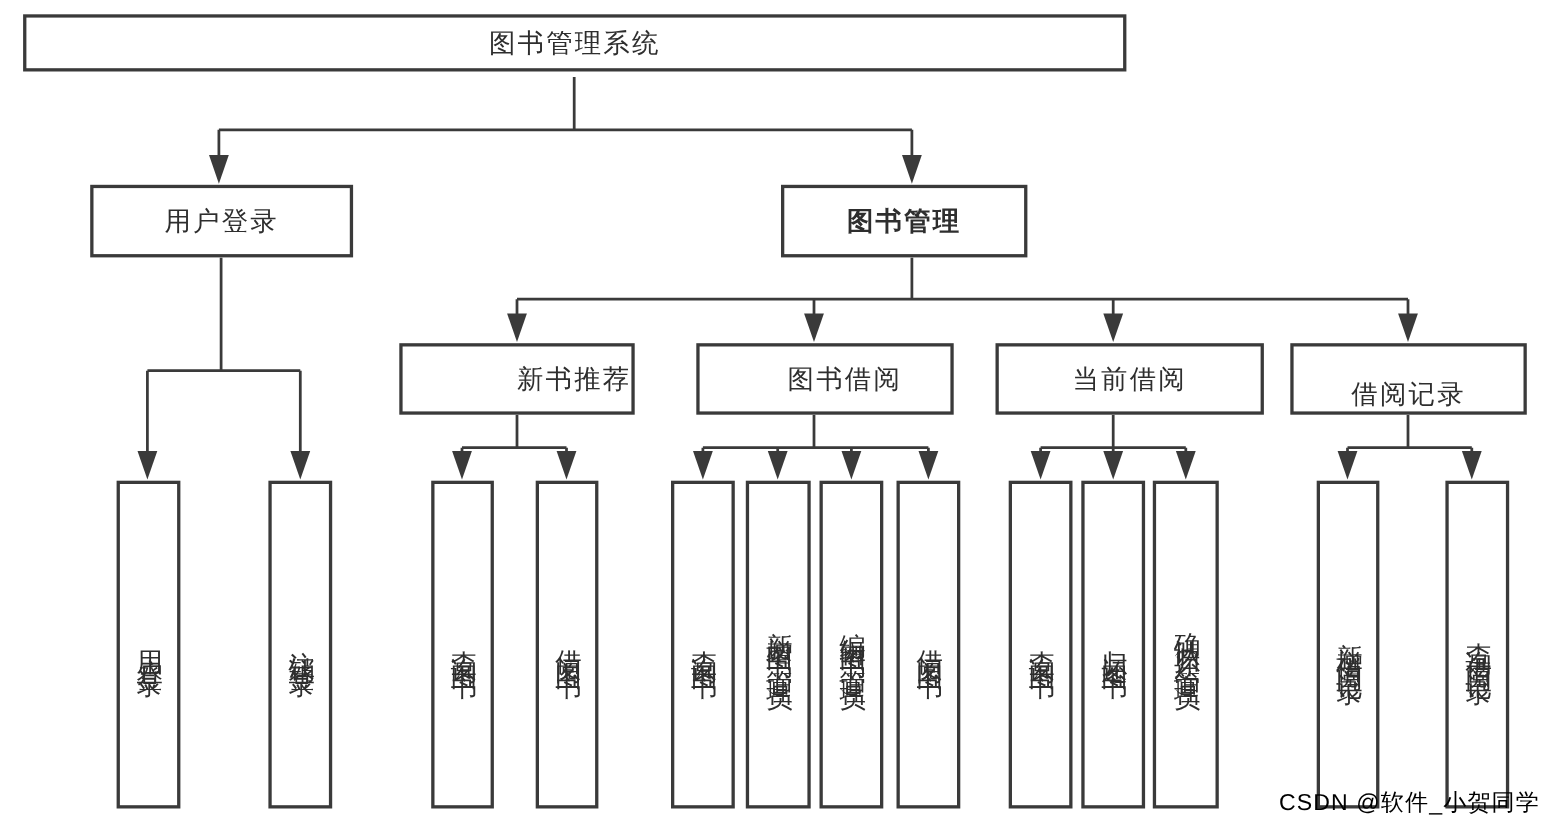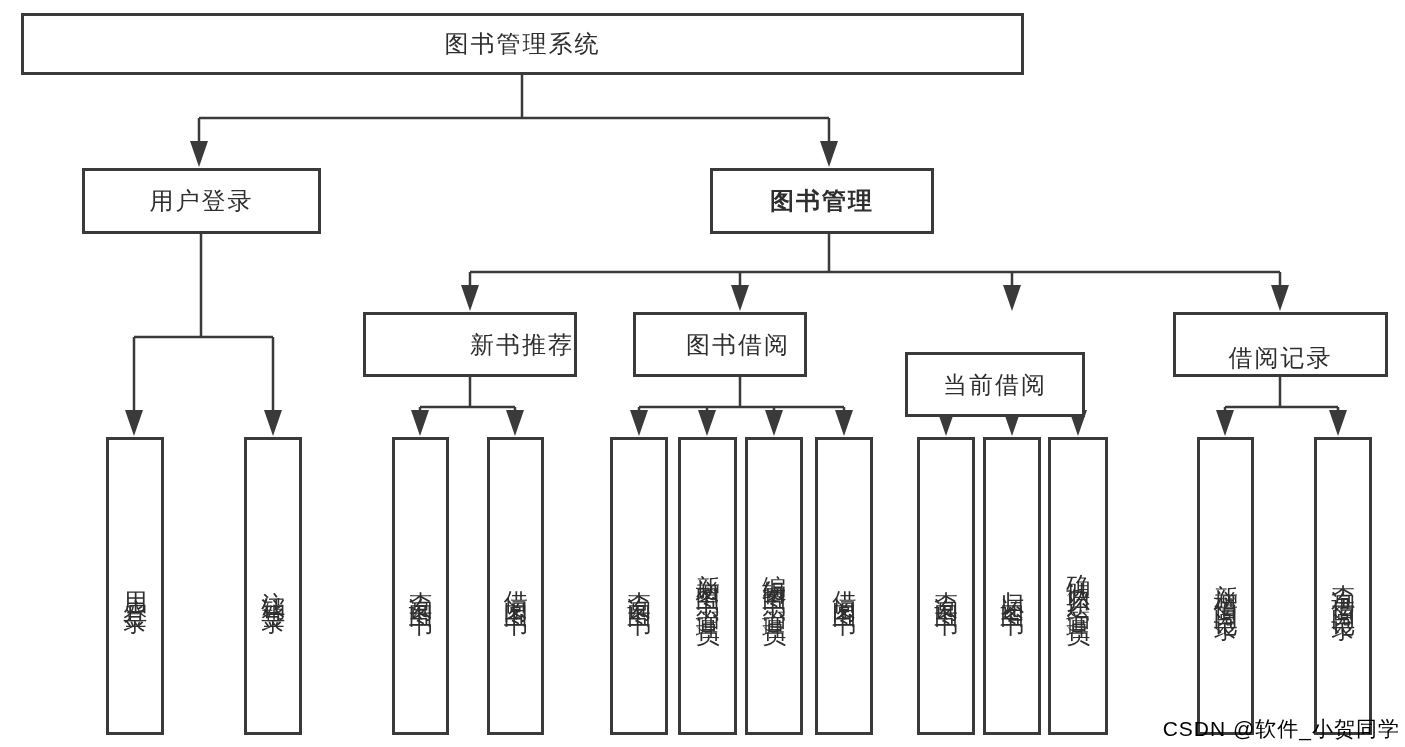--- a/index.html
+++ b/index.html
@@ -97,38 +97,38 @@
       <polygon points="765,410 783,410 774,436"></polygon>
       <polygon points="835,410 853,410 844,436"></polygon>
       <polygon points="937,410 955,410 946,436"></polygon>
       <polygon points="1003,410 1021,410 1012,436"></polygon>
       <polygon points="1069,410 1087,410 1078,436"></polygon>
       <polygon points="1216,410 1234,410 1225,436"></polygon>
       <polygon points="1329,410 1347,410 1338,436"></polygon>
     </g>
   </svg>
 
-  <div class="box" style="left:21px; top:13px; width:1003px; height:62px;">
+  <div class="box" style="left:21px; top:13px; width:1003px; height:52px;">
     <span class="hlabel">图书管理系统</span>
   </div>
 
   <div class="box" style="left:82px; top:168px; width:239px; height:66px;">
     <span class="hlabel">用户登录</span>
   </div>
   <div class="box" style="left:710px; top:168px; width:224px; height:66px;font-weight:bold;">
     <span class="hlabel">图书管理</span>
   </div>
 
   <div class="box" style="left:363px; top:312px; width:214px; height:65px;justify-content:flex-end;">
     <span class="hlabel">新书推荐</span>
   </div>
-  <div class="box" style="left:633px; top:312px; width:174px; height:65px;padding-left:36px;">
+  <div class="box" style="left:633px; top:312px; width:234px; height:65px;padding-left:36px;">
     <span class="hlabel">图书借阅</span>
   </div>
-  <div class="box" style="left:905px; top:312px; width:180px; height:65px;margin-top:40px;">
+  <div class="box" style="left:905px; top:312px; width:244px; height:65px;">
     <span class="hlabel">当前借阅</span>
   </div>
   <div class="box" style="left:1173px; top:312px; width:215px; height:65px;align-items:flex-end;">
     <span class="hlabel">借阅记录</span>
   </div>
 
   <div class="box" style="left:106px; top:437px; width:58px; height:298px;">
     <span class="vlabel">用户登录</span>
   </div>
   <div class="box" style="left:244px; top:437px; width:58px; height:298px;">

